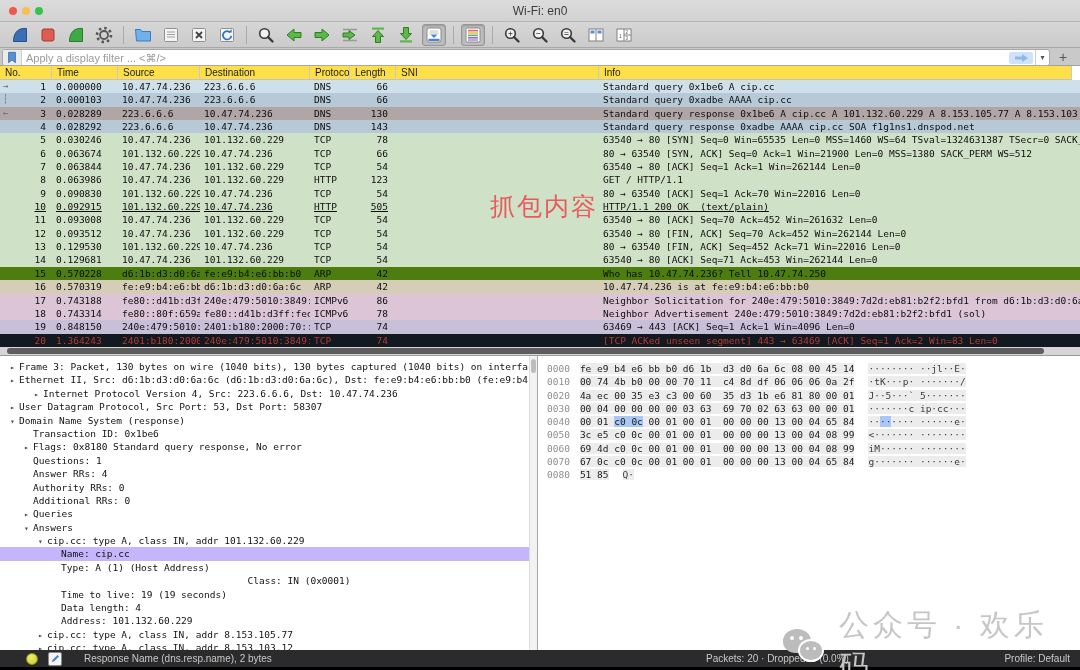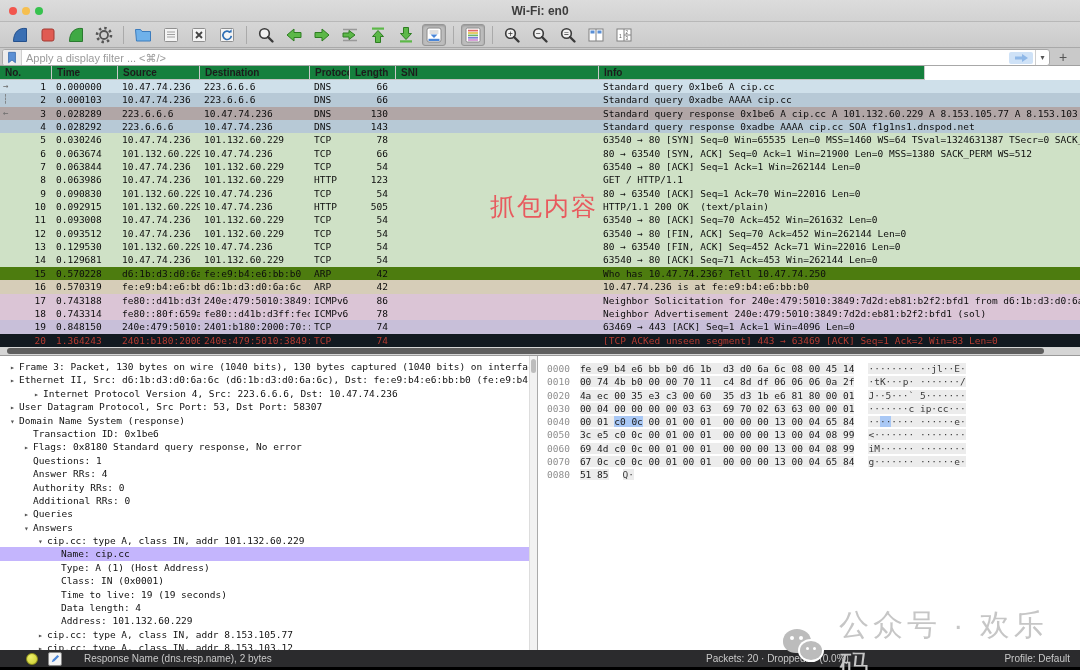--- a/index.html
+++ b/index.html
@@ -5,21 +5,21 @@
   html,body{margin:0;padding:0;background:#e0e0e0;}
   .win{position:relative;width:1080px;height:670px;background:#fff;overflow:hidden;
        font-family:"Liberation Sans","DejaVu Sans",sans-serif;}
   
   .titlebar{position:absolute;left:0;top:0;width:1080px;height:22px;
     background:linear-gradient(#dcdcdc,#d2d2d2);border-bottom:1px solid #b8b8b8;box-sizing:border-box;}
   .tl{position:absolute;top:7px;width:8px;height:8px;border-radius:50%;display:inline-block;}
   .tl-close{left:9px;}
   .tl-min{left:22px;}
   .tl-zoom{left:35px;}
-  .wtitle{position:absolute;left:0;right:0;top:4px;text-align:center;font-size:12px;font-weight:bold;color:#3d3d3d;}
+  .wtitle{position:absolute;left:0;right:0;top:4px;text-align:center;font-size:12px;font-weight:normal;color:#3d3d3d;}
   
   .toolbar{position:absolute;left:0;top:22px;width:1080px;height:26px;background:linear-gradient(#d6d6d6,#cbcbcb);
     border-bottom:1px solid #a9a9a9;box-sizing:border-box;display:flex;align-items:center;padding-left:6px;}
   .tool{width:24px;height:22px;margin:0 2px;border:1px solid transparent;border-radius:3px;background:transparent;
     display:flex;align-items:center;justify-content:center;padding:0;}
   .tool.pressed{background:#bdbdbd;border-color:#969696;box-shadow:inset 0 1px 2px rgba(0,0,0,.2);}
   .tool svg{display:block;}
   .tsep{width:1px;height:18px;background:#aaa;margin:0 5px;}
   
   .filterbar{position:absolute;left:0;top:48px;width:1080px;height:18px;background:#c9c9c9;
@@ -32,22 +32,22 @@
     font-family:"Liberation Sans","DejaVu Sans",sans-serif;background:transparent;}
   .finput::placeholder{color:#9b9b9b;}
   .fapply{flex:none;width:24px;height:12px;background:#cfe2f7;border-radius:2px;margin-right:2px;
     display:flex;align-items:center;justify-content:center;}
   .fcaret{flex:none;width:13px;height:15px;border-left:1px solid #cfcfcf;color:#555;font-size:8px;
     display:flex;align-items:center;justify-content:center;}
   .fadd{position:absolute;right:8px;top:1px;width:18px;height:16px;border:none;background:transparent;
     color:#555;font-size:14px;line-height:14px;padding:0;}
   
   .grid8{display:grid;grid-template-columns:52px 66px 82px 110px 40px 46px 203px minmax(0,1fr);}
-  .plheader{position:absolute;left:0;top:66px;width:925px;height:14px;background:#15803d;
-    border-bottom:1px solid #c2c2c2;box-sizing:border-box;font-size:10px;color:#1c1c1c;font-weight:bold;}
+  .plheader{position:absolute;left:0;top:66px;width:1072px;height:14px;background:#fde047;
+    border-bottom:1px solid #c2c2c2;box-sizing:border-box;font-size:10px;color:#1c1c1c;}
   .hcell{border-right:1px solid #c9c9c9;padding:1px 0 0 5px;overflow:hidden;white-space:nowrap;}
   .plrows{position:absolute;left:0;top:80px;width:1080px;height:267px;overflow:hidden;
     font-family:"DejaVu Sans Mono","DejaVu Sans",monospace;font-size:9.5px;}
   .prow{height:13.35px;line-height:13.35px;color:#0d0d0d;}
   .pcell{overflow:hidden;white-space:pre;padding-left:4px;}
   .c-no{text-align:right;padding-right:6px;padding-left:0;position:relative;}
   .c-len{text-align:right;padding-right:8px;padding-left:0;}
   .mk{position:absolute;left:3px;top:0;font-size:9px;color:#6d6d6d;}
   .hscroll{position:absolute;left:0;top:347px;width:1080px;height:8px;background:#d5d5d5;}
   .hthumb{position:absolute;left:7px;top:1px;width:1037px;height:6px;border-radius:3px;background:#5e5e5e;}
@@ -359,21 +359,21 @@
       <div class="prow grid8" style="background: rgb(207, 225, 198);">
         <div class="pcell c-no">9</div>
         <div class="pcell c-time">0.090830</div>
         <div class="pcell c-src">101.132.60.229</div>
         <div class="pcell c-dst">10.47.74.236</div>
         <div class="pcell c-proto">TCP</div>
         <div class="pcell c-len">54</div>
         <div class="pcell c-sni"></div>
         <div class="pcell c-info">80 → 63540 [ACK] Seq=1 Ack=70 Win=22016 Len=0</div>
       </div>
-      <div class="prow grid8" style="background: rgb(207, 225, 198);">
+      <div class="prow grid8" style="background: rgb(207, 225, 198); text-decoration: underline;">
         <div class="pcell c-no">10</div>
         <div class="pcell c-time">0.092915</div>
         <div class="pcell c-src">101.132.60.229</div>
         <div class="pcell c-dst">10.47.74.236</div>
         <div class="pcell c-proto">HTTP</div>
         <div class="pcell c-len">505</div>
         <div class="pcell c-sni"></div>
         <div class="pcell c-info">HTTP/1.1 200 OK  (text/plain)</div>
       </div>
       <div class="prow grid8" style="background: rgb(207, 225, 198);">
@@ -492,21 +492,21 @@
         <div class="dline" style="padding-left: 20px;"><span class="dexp">▸</span><span>Flags: 0x8180 Standard query response, No error</span></div>
         <div class="dline" style="padding-left: 20px;"><span class="dexp"> </span><span>Questions: 1</span></div>
         <div class="dline" style="padding-left: 20px;"><span class="dexp"> </span><span>Answer RRs: 4</span></div>
         <div class="dline" style="padding-left: 20px;"><span class="dexp"> </span><span>Authority RRs: 0</span></div>
         <div class="dline" style="padding-left: 20px;"><span class="dexp"> </span><span>Additional RRs: 0</span></div>
         <div class="dline" style="padding-left: 20px;"><span class="dexp">▸</span><span>Queries</span></div>
         <div class="dline" style="padding-left: 20px;"><span class="dexp">▾</span><span>Answers</span></div>
         <div class="dline" style="padding-left: 34px;"><span class="dexp">▾</span><span>cip.cc: type A, class IN, addr 101.132.60.229</span></div>
         <div class="dline sel" style="padding-left: 48px;"><span class="dexp"> </span><span>Name: cip.cc</span></div>
         <div class="dline" style="padding-left: 48px;"><span class="dexp"> </span><span>Type: A (1) (Host Address)</span></div>
-        <div class="dline" style="padding-left: 48px;"><span class="dexp"> </span><span>Class: IN (0x0001)</span></div>
+        <div class="dline" style="padding-left: 48px; text-align: center;"><span class="dexp"> </span><span>Class: IN (0x0001)</span></div>
         <div class="dline" style="padding-left: 48px;"><span class="dexp"> </span><span>Time to live: 19 (19 seconds)</span></div>
         <div class="dline" style="padding-left: 48px;"><span class="dexp"> </span><span>Data length: 4</span></div>
         <div class="dline" style="padding-left: 48px;"><span class="dexp"> </span><span>Address: 101.132.60.229</span></div>
         <div class="dline" style="padding-left: 34px;"><span class="dexp">▸</span><span>cip.cc: type A, class IN, addr 8.153.105.77</span></div>
         <div class="dline" style="padding-left: 34px;"><span class="dexp">▸</span><span>cip.cc: type A, class IN, addr 8.153.103.12</span></div>
       </div>
     <div class="dscroll">
       <div class="dthumb"></div>
     </div>
     <div class="hexpane" id="hexpane">

